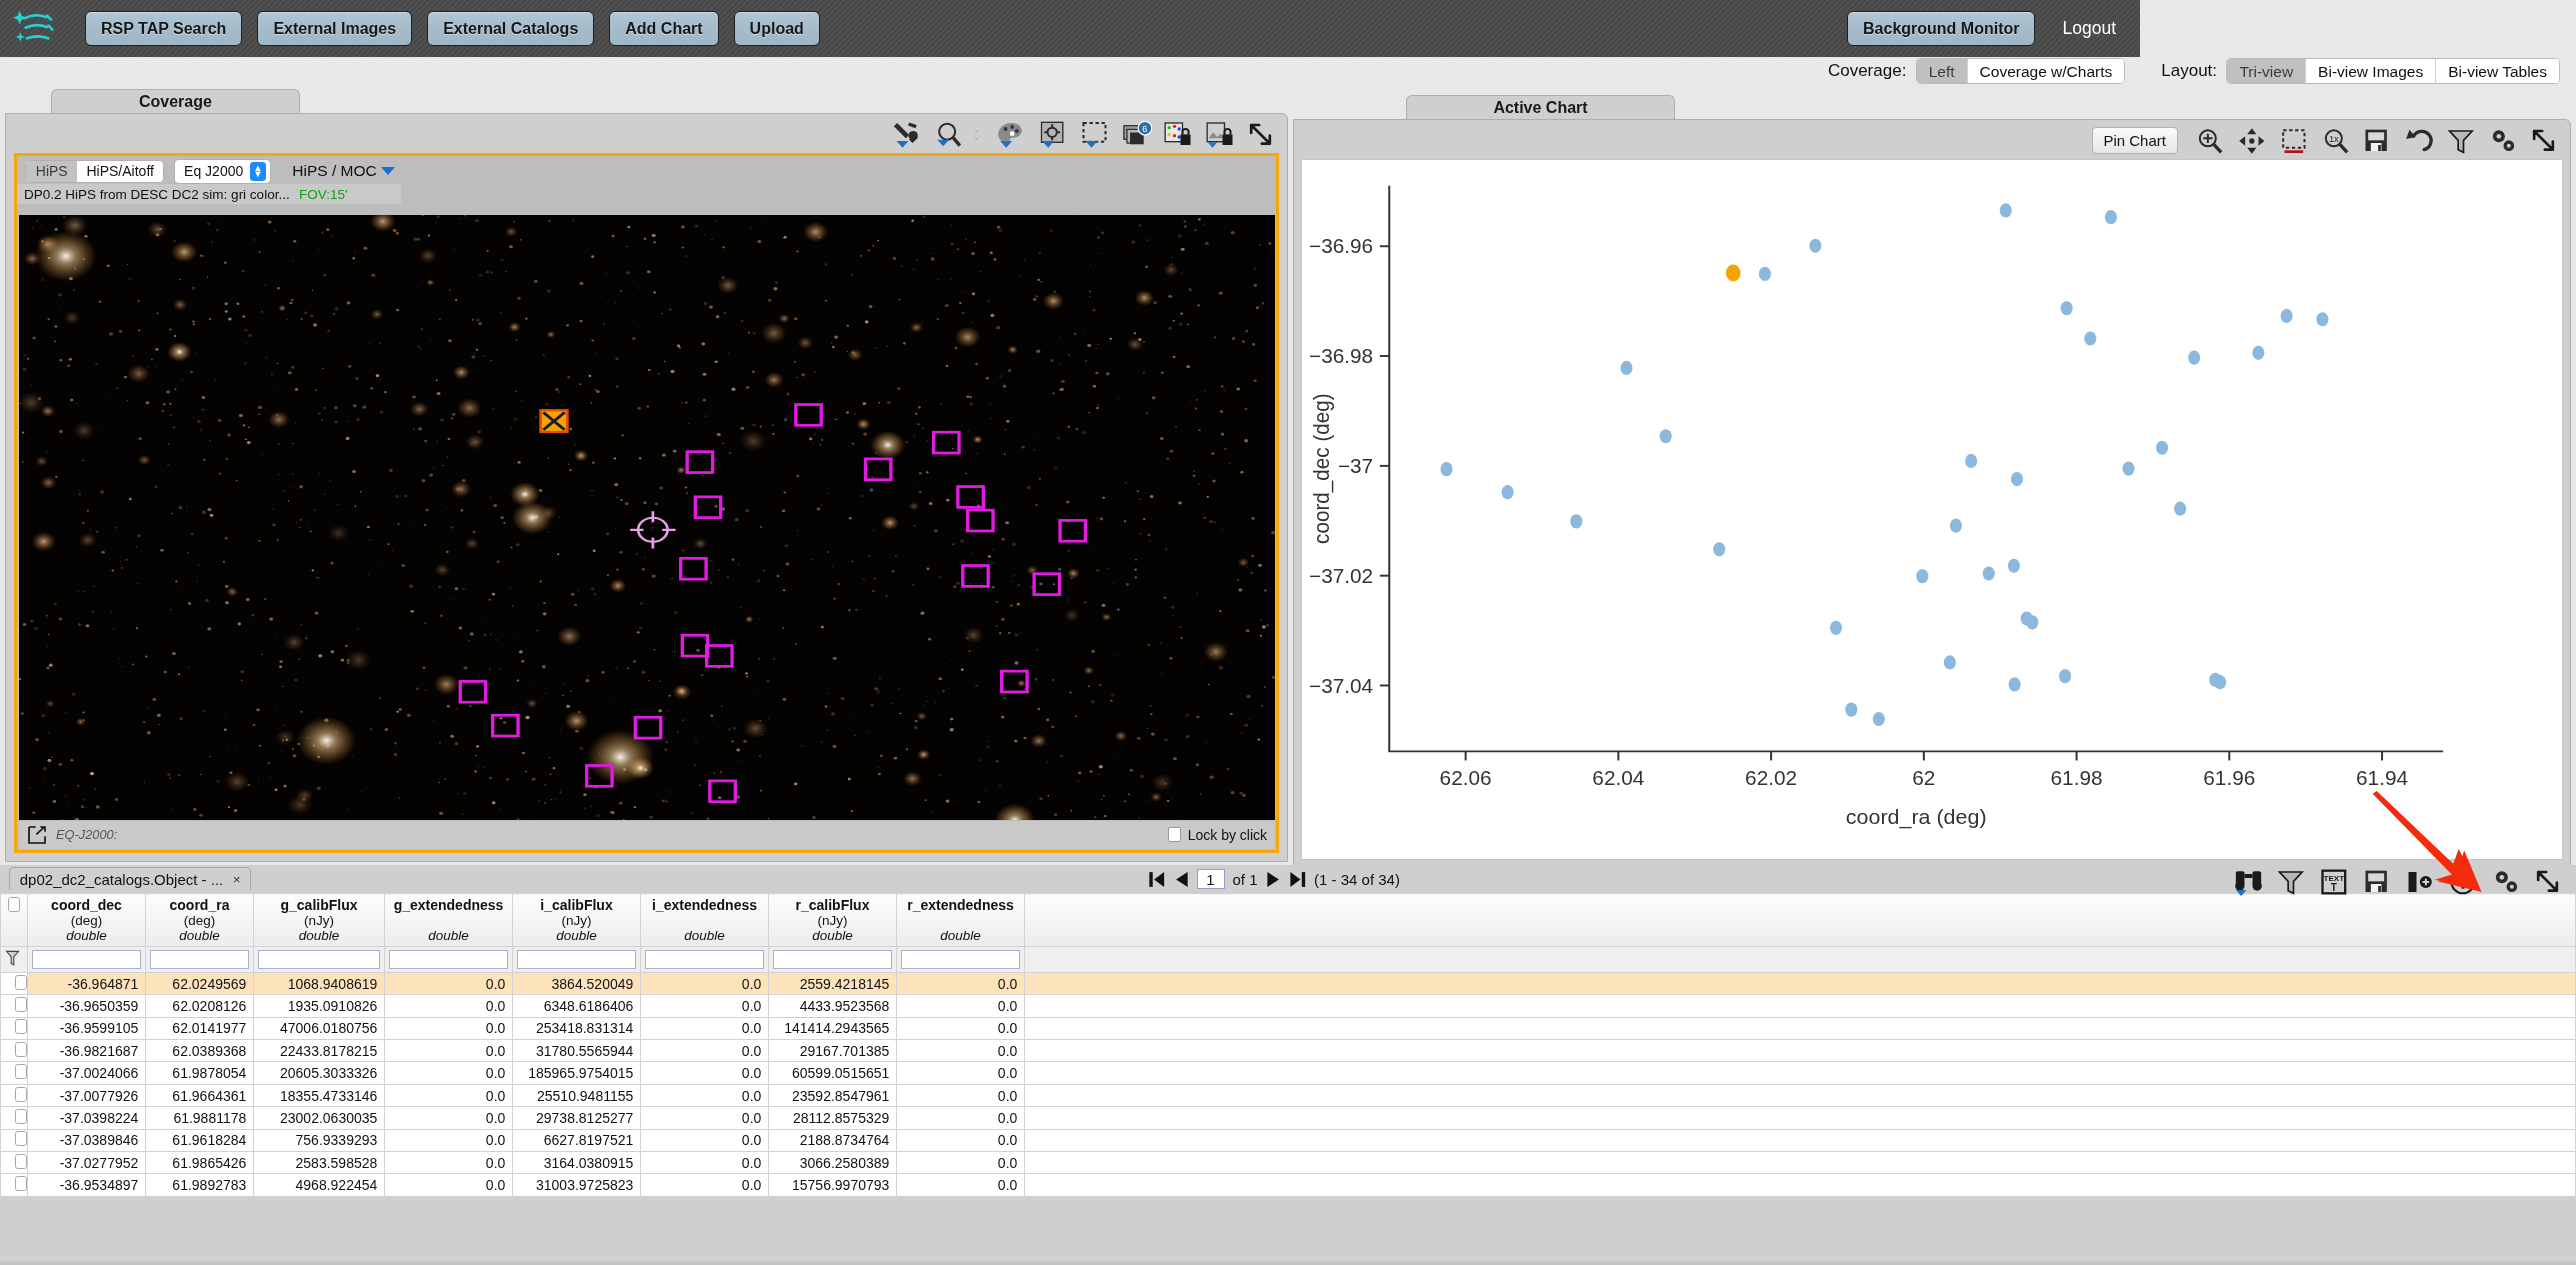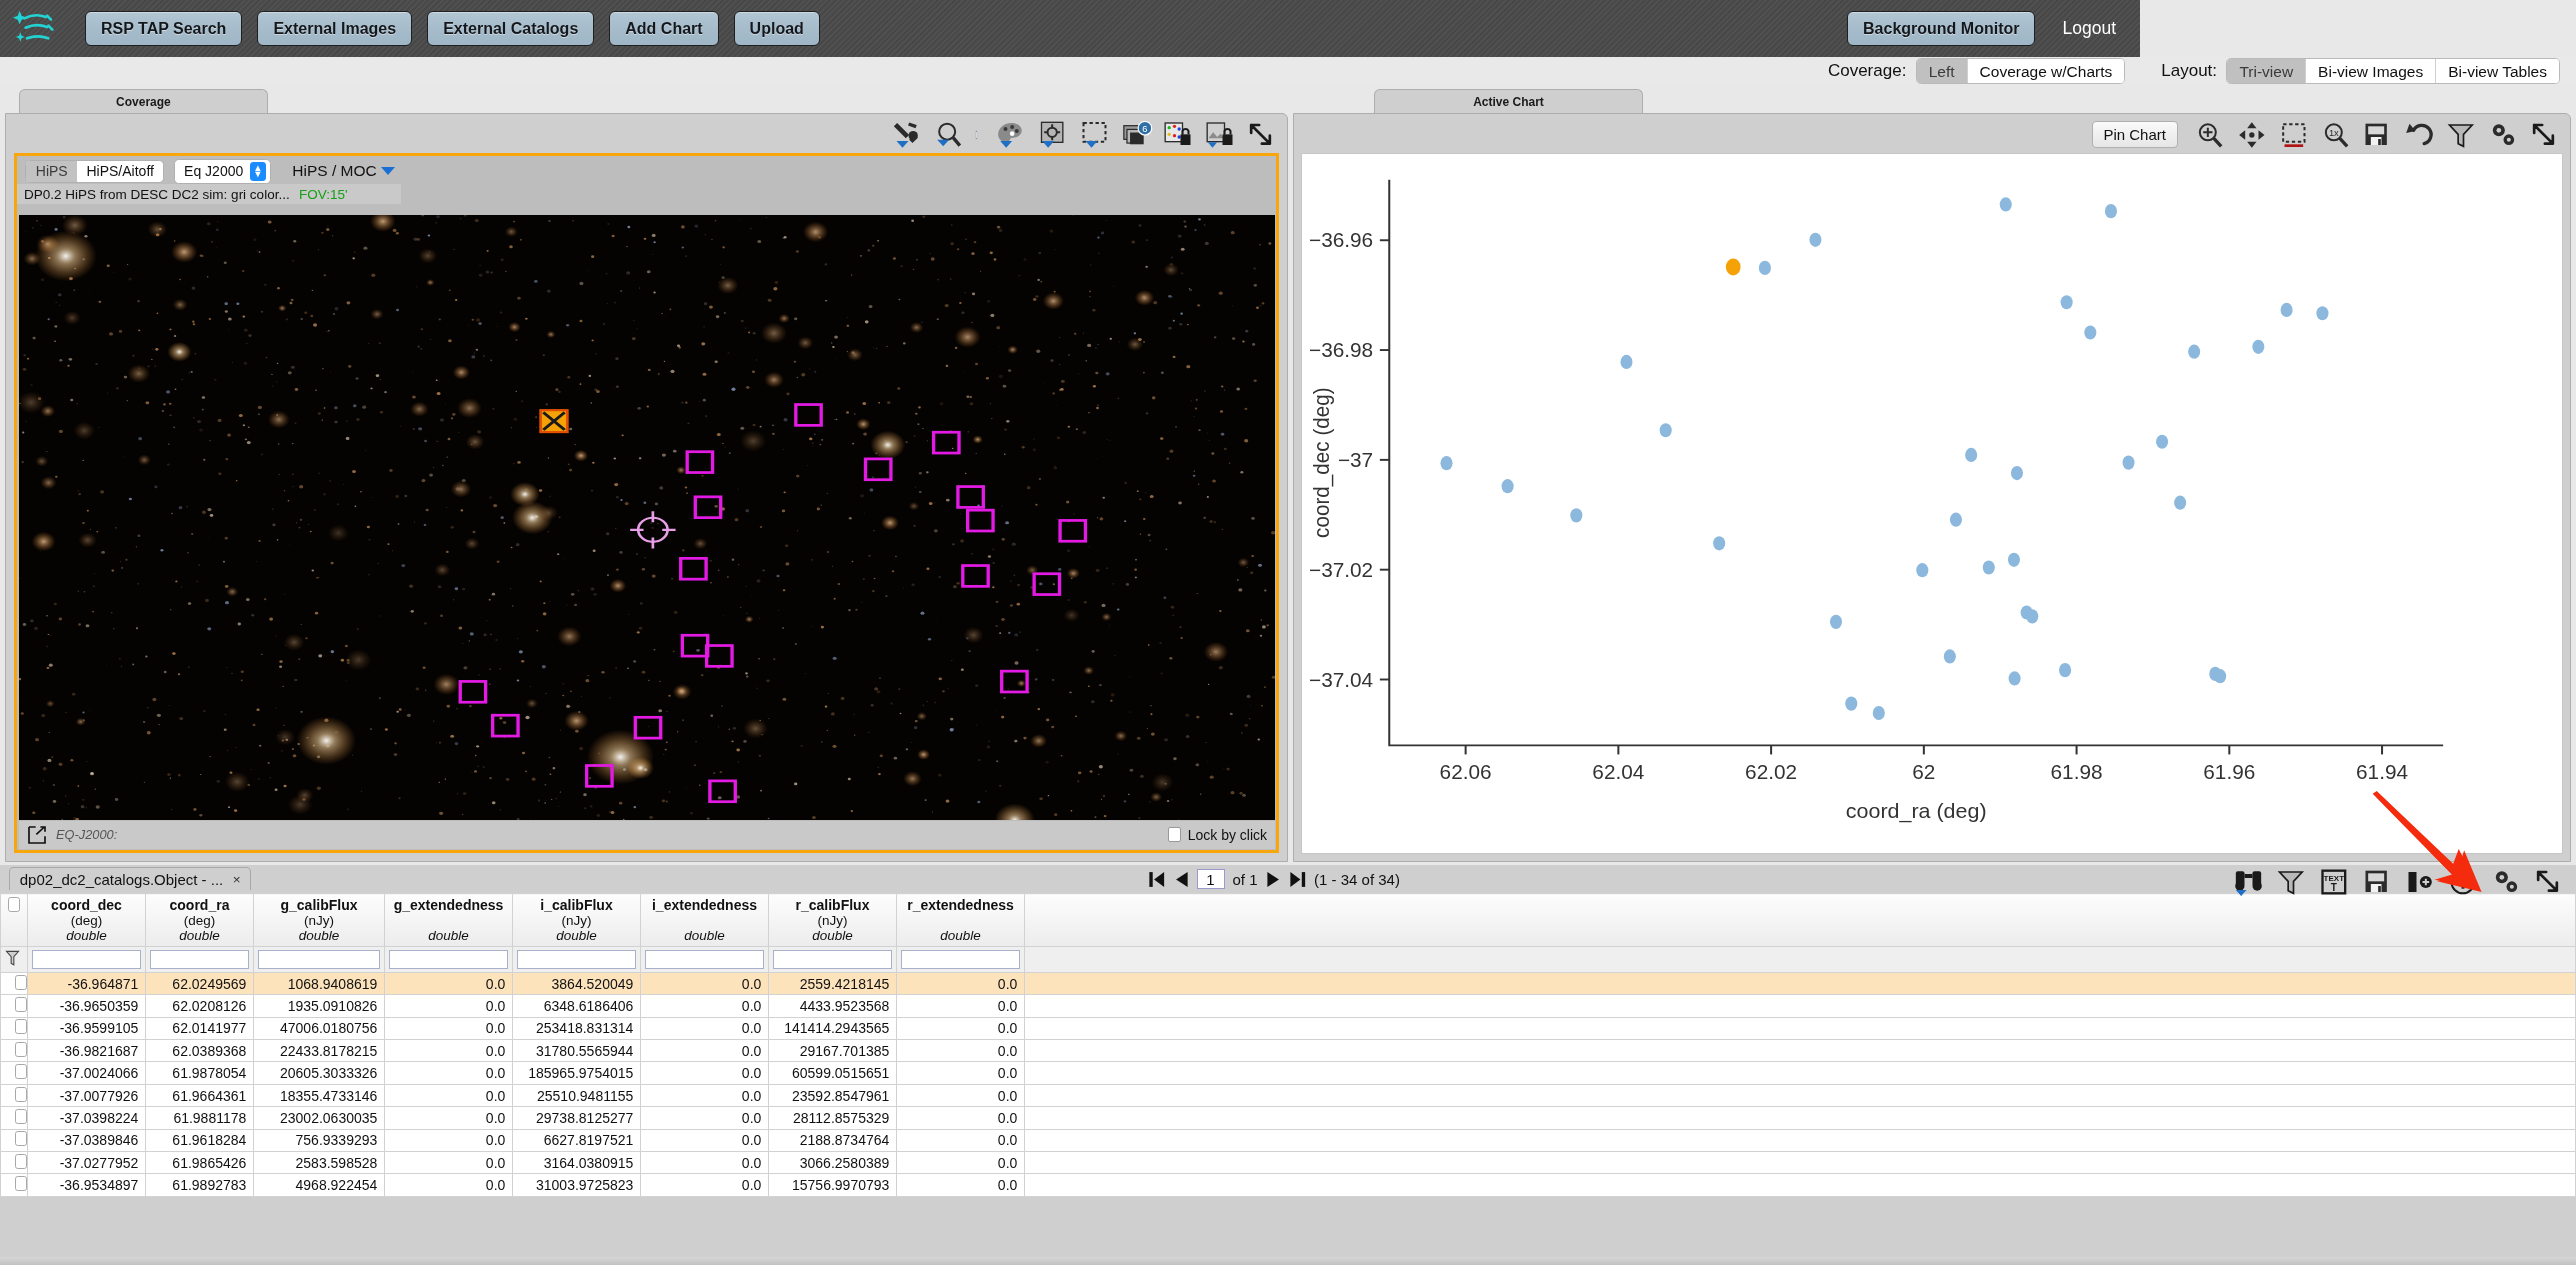--- a/index.html
+++ b/index.html
@@ -45,29 +45,29 @@
   }
   .seg .si {
     font-size: 15.5px; padding: 2.7px 12px; cursor: pointer; color: #111;
     border-right: 0.7px solid #cfcfcf; background: #fff; line-height: 19px;
   }
   .seg .si:last-child { border-right: none; }
   .seg .si.on { background: #c0c0c0; color: #3a3a3a; }
 
   
   #covPanel { position: absolute; left: 5.4px; top: 86px; width: 1283px; height: 776px; }
-  #chartPanel { position: absolute; left: 1293px; top: 86px; width: 1278px; height: 776px; }
+  #chartPanel { position: absolute; left: 1293px; top: 92px; width: 1278px; height: 776px; }
 
   .tabstrip { position: relative; height: 28px; }
   .tab {
     position: absolute; top: 2.7px; height: 25.6px;
     background: #cfcfcf; border: 0.7px solid #adadad; border-bottom: none;
     border-radius: 6px 6px 0 0;
     display: flex; align-items: center; justify-content: center;
-    font-size: 12px; font-weight: bold; color: #1a1a1a; cursor: pointer;
+    font-size: 16px; font-weight: bold; color: #1a1a1a; cursor: pointer; margin-left: 32px;
   }
   #covTab { left: 13.5px; width: 249px; }
   #chartTab { left: 81px; width: 269px; }
 
   .panelbody {
     position: absolute; left: 0; right: 0; top: 27px; bottom: 0;
     background: #cfcfcf; border: 0.7px solid #adadad; border-radius: 0 6px 0 0;
   }
 
   

